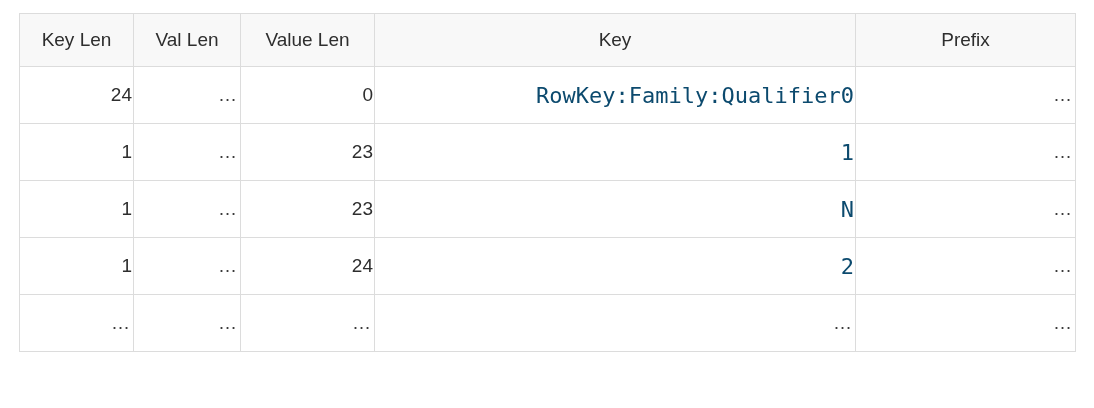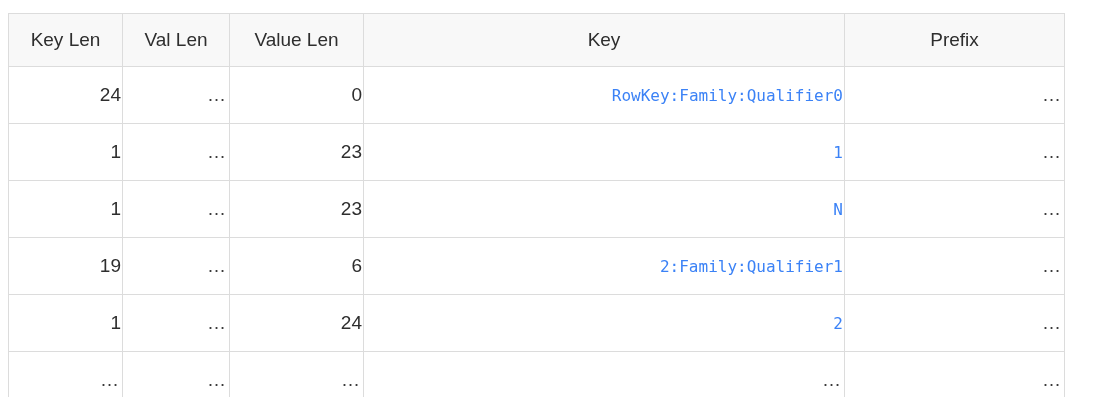--- a/index.html
+++ b/index.html
@@ -6,21 +6,21 @@
     margin: 0;
     padding: 0;
     background: #ffffff;
     font-family: "Liberation Sans", sans-serif;
   }
   .page {
     width: 1094px;
     height: 397px;
     background: #ffffff;
     box-sizing: border-box;
-    padding: 13px 8px;
+    padding: 13px 19px;
   }
   table.encoding-table {
     border-collapse: collapse;
     table-layout: fixed;
     width: 1056px;
   }
   .encoding-table th,
   .encoding-table td {
     border: 1.5px solid #dcdcdc;
     text-align: center;
@@ -36,22 +36,22 @@
     height: 50px;
   }
   .encoding-table td {
     background: #ffffff;
     font-size: 19px;
     height: 54px;
     text-align: right;
   }
   .encoding-table td.mono {
     font-family: "DejaVu Sans Mono", monospace;
-    font-size: 16px;
-    color: #3b82f6;
+    font-size: 22px;
+    color: #0c4a6e;
   }
   .encoding-table td.ellipsis {
     letter-spacing: 2px;
     color: #3a3a3a;
   }
 </style>
 </head>
 <body>
 
 <div class="page">
@@ -88,27 +88,20 @@
           <td class="ellipsis">…</td>
         </tr>
         <tr>
           <td>1</td>
           <td class="ellipsis">…</td>
           <td>23</td>
           <td class="mono">N</td>
           <td class="ellipsis">…</td>
         </tr>
         <tr>
-          <td>19</td>
-          <td class="ellipsis">…</td>
-          <td>6</td>
-          <td class="mono">2:Family:Qualifier1</td>
-          <td class="ellipsis">…</td>
-        </tr>
-        <tr>
           <td>1</td>
           <td class="ellipsis">…</td>
           <td>24</td>
           <td class="mono">2</td>
           <td class="ellipsis">…</td>
         </tr>
         <tr>
           <td class="ellipsis">…</td>
           <td class="ellipsis">…</td>
           <td class="ellipsis">…</td>

